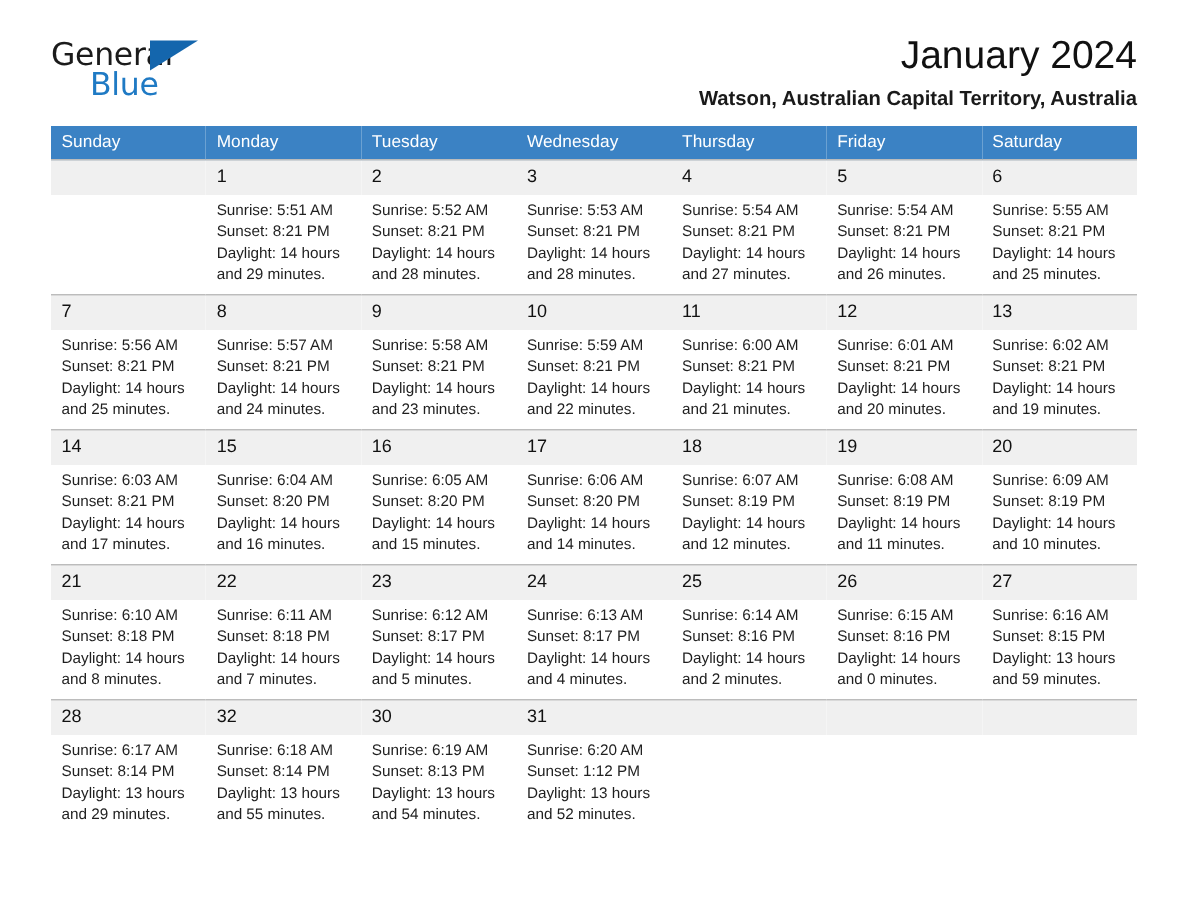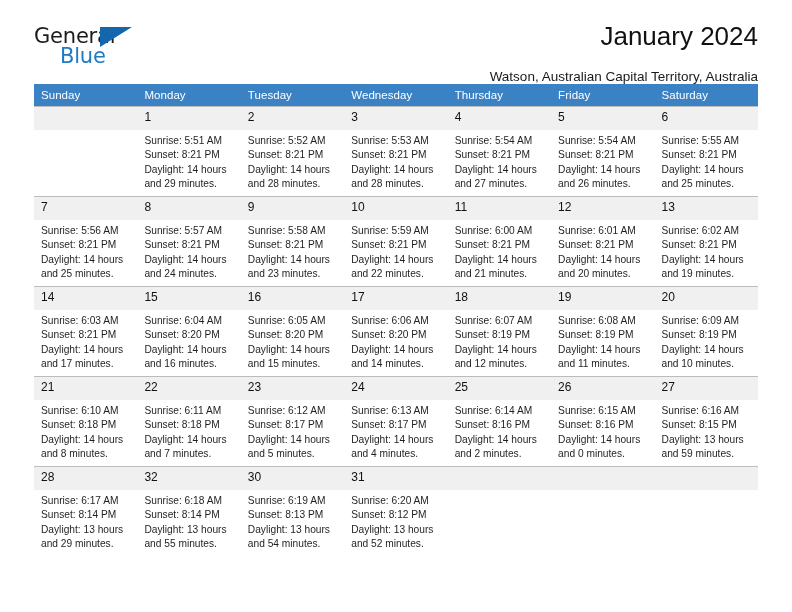--- a/index.html
+++ b/index.html
@@ -72,22 +72,23 @@
   .cal-title {
     font-size: 26px;
     font-weight: normal;
     color: #111111;
     line-height: 1.1;
     margin: 0;
   }
   .cal-subtitle {
     font-size: 13.5px;
     color: #1a1a1a;
-    margin-top: 18px;
+    margin-top: 7px;
     line-height: 1.2;
+    font-weight: bold;
   }
 
   
   .calendar {
     width: 724px;
     border-collapse: collapse;
     table-layout: fixed;
     margin-top: 12px;
   }
   .calendar th {
@@ -446,21 +447,21 @@
               <div>Sunrise: 6:19 AM</div>
               <div>Sunset: 8:13 PM</div>
               <div>Daylight: 13 hours</div>
               <div>and 54 minutes.</div>
             </div>
           </td>
           <td>
             <div class="daynum">31</div>
             <div class="dayinfo">
               <div>Sunrise: 6:20 AM</div>
-              <div>Sunset: 8:12 PM</div>
+              <div>Sunset: 1:12 PM</div>
               <div>Daylight: 13 hours</div>
               <div>and 52 minutes.</div>
             </div>
           </td>
           <td>
             <div class="daynum empty"></div>
           </td>
           <td>
             <div class="daynum empty"></div>
           </td>

